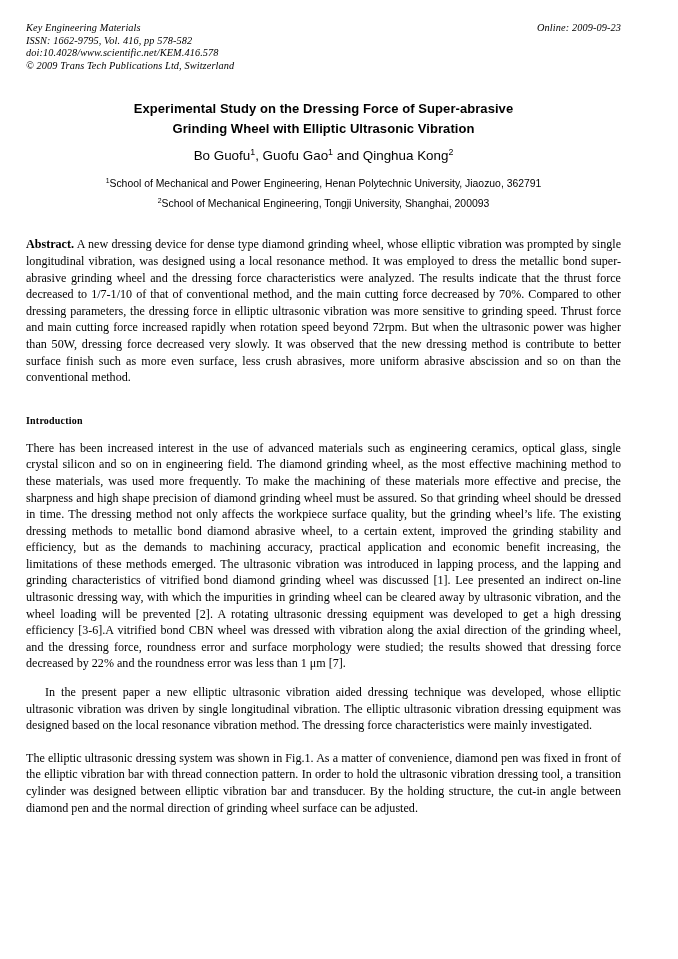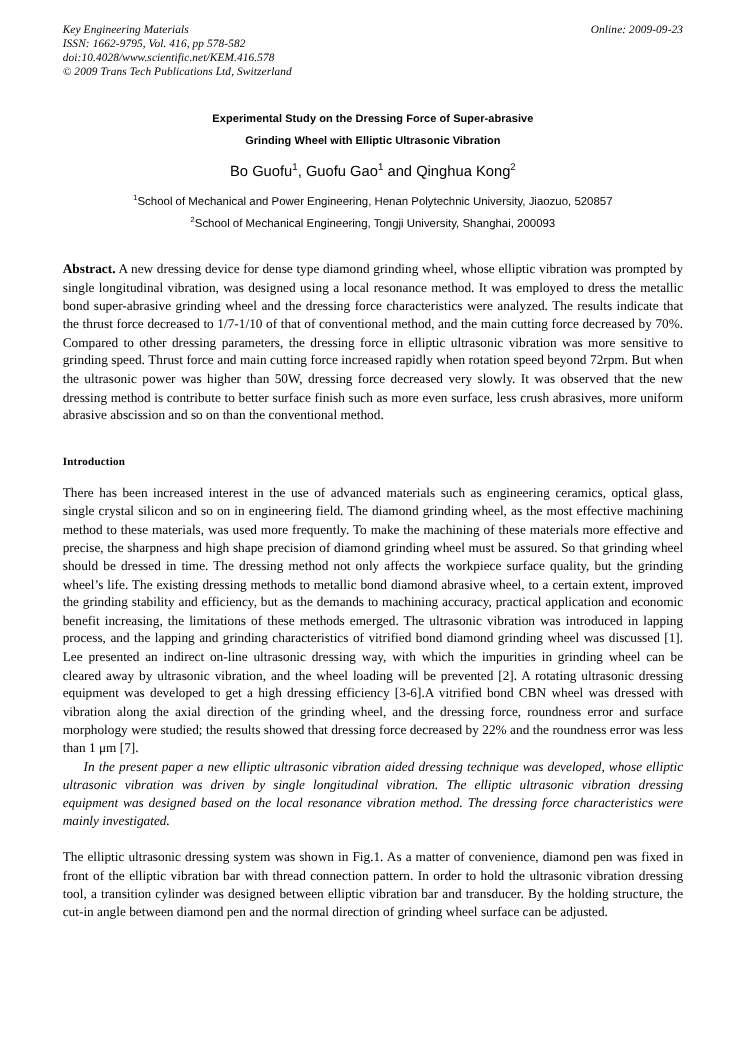--- a/index.html
+++ b/index.html
@@ -14,21 +14,21 @@
     font-family: "Liberation Serif", "DejaVu Serif", serif;
     color: #000000;
     -webkit-font-smoothing: antialiased;
   }
   .page {
     position: relative;
     width: 678px;
     height: 959px;
     background: #ffffff;
     box-sizing: border-box;
-    padding: 22px 57px 0 57px;
+    padding: 22px 57px 0 26px;
   }
 
   
   .journal-header {
     position: relative;
     font-family: "Liberation Serif", "DejaVu Serif", serif;
     font-style: italic;
     font-size: 10.3px;
     line-height: 12.6px;
     letter-spacing: 0.01em;
@@ -43,21 +43,21 @@
     white-space: nowrap;
   }
 
   
   .title-block {
     margin-top: 27px;
     text-align: center;
     font-family: "Liberation Sans", "DejaVu Sans", sans-serif;
   }
   .paper-title {
-    font-size: 10px;
+    font-size: 13px;
     font-weight: bold;
     line-height: 19.5px;
     letter-spacing: 0.005em;
   }
   .paper-title .tl { display: block; }
   .authors {
     margin-top: 9px;
     font-size: 13.4px;
     font-weight: normal;
     line-height: 17px;
@@ -104,21 +104,21 @@
     line-height: 14px;
     letter-spacing: 0.02em;
   }
   .body-par {
     margin-top: 12px;
     font-size: 12.1px;
     line-height: 16.6px;
     text-align: justify;
     text-justify: inter-word;
   }
-  .body-par.indent { text-indent: 19px; margin-top: 0; font-style: italic; }
+  .body-par.indent { text-indent: 19px; margin-top: 12px; }
   .body-par:last-child { margin-bottom: 0; margin-top: 16px; }
 </style>
 </head>
 <body>
 
 <div class="page">
 
   <div class="journal-header">
     <div class="line">Key Engineering Materials</div>
     <div class="line">ISSN: 1662-9795, Vol. 416, pp 578-582</div>
@@ -131,21 +131,21 @@
     <div class="paper-title">
       <span class="tl">Experimental Study on the Dressing Force of Super-abrasive</span>
       <span class="tl">Grinding Wheel with Elliptic Ultrasonic Vibration</span>
     </div>
 
     <div class="authors">
       <span>Bo Guofu</span><sup>1</sup><span>, </span><span>Guofu Gao</span><sup>1</sup><span> and </span><span>Qinghua Kong</span><sup>2</sup>
     </div>
 
     <div class="affil">
-      <span class="aff-line"><sup>1</sup><span>School of Mechanical and Power Engineering, Henan Polytechnic University, Jiaozuo, 520857</span></span>
+      <span class="aff-line"><sup>1</sup><span>School of Mechanical and Power Engineering, Henan Polytechnic University, Jiaozuo, 362791</span></span>
       <span class="aff-line"><sup>2</sup><span>School of Mechanical Engineering, Tongji University, Shanghai, 200093</span></span>
     </div>
   </div>
 
 
   <div class="abstract">
     <b>Abstract.</b><span> A new dressing device for dense type diamond grinding wheel, whose elliptic vibration was prompted by single longitudinal vibration, was designed using a local resonance method. It was employed to dress the metallic bond super-abrasive grinding wheel and the dressing force characteristics were analyzed. The results indicate that the thrust force decreased to 1/7-1/10 of that of conventional method, and the main cutting force decreased by 70%. Compared to other dressing parameters, the dressing force in elliptic ultrasonic vibration was more sensitive to grinding speed. Thrust force and main cutting force increased rapidly when rotation speed beyond 72rpm. But when the ultrasonic power was higher than 50W, dressing force decreased very slowly. It was observed that the new dressing method is contribute to better surface finish such as more even surface, less crush abrasives, more uniform abrasive abscission and so on than the conventional method.</span>
   </div>
 
   <div class="section-head">Introduction</div>

